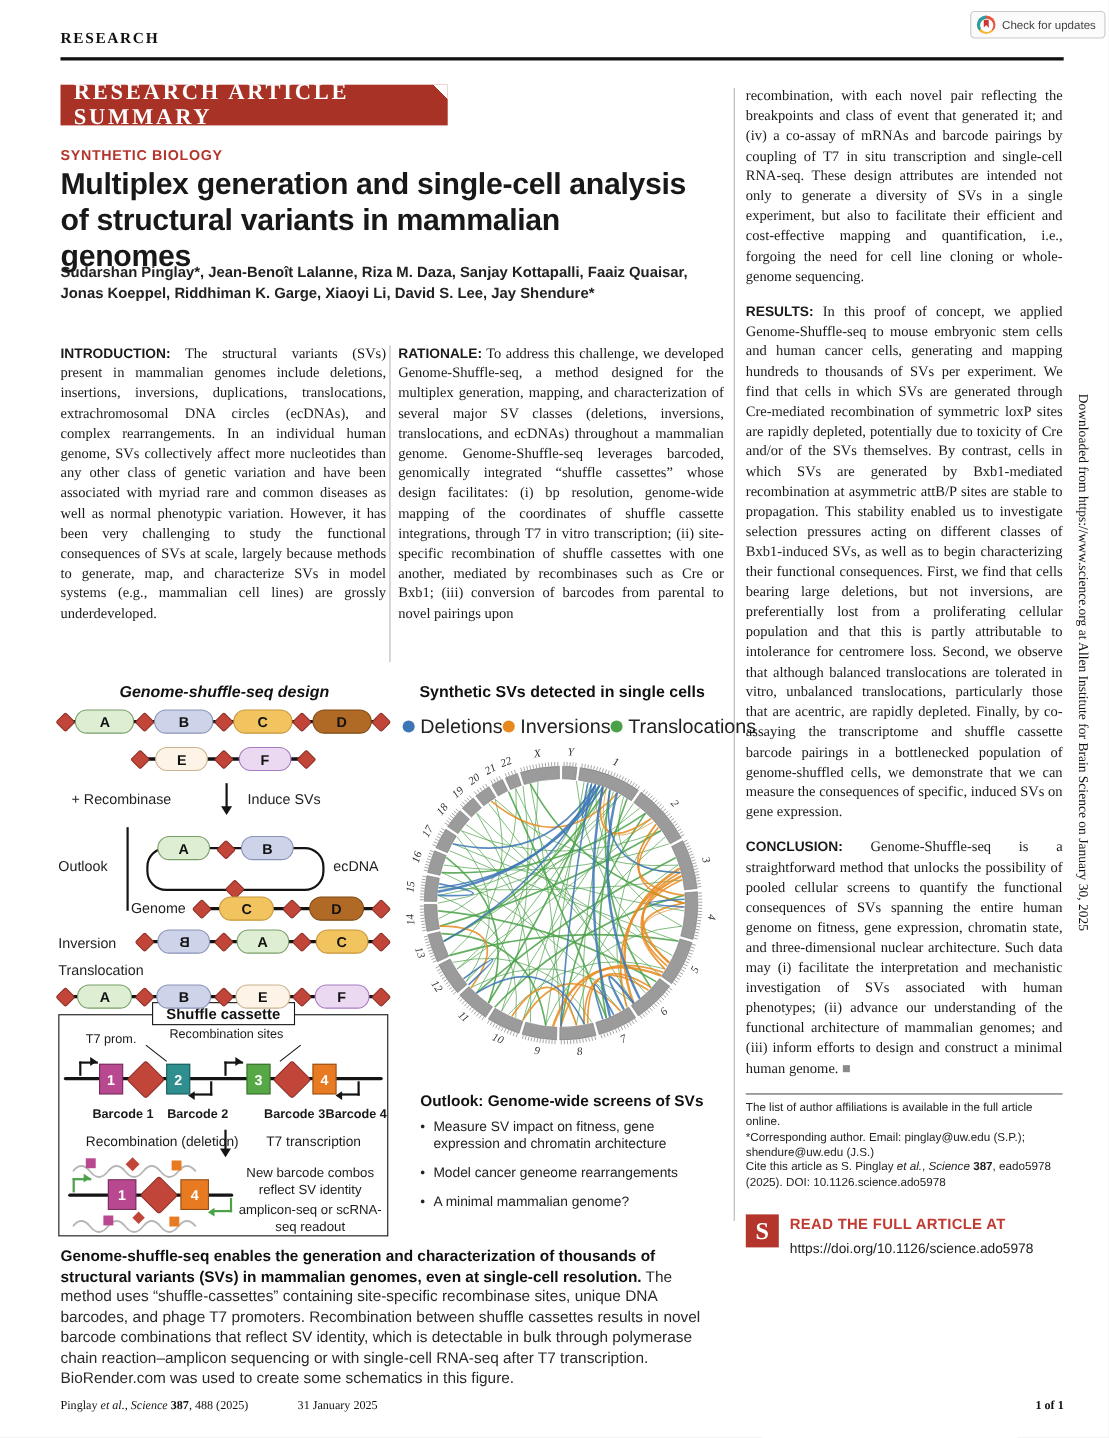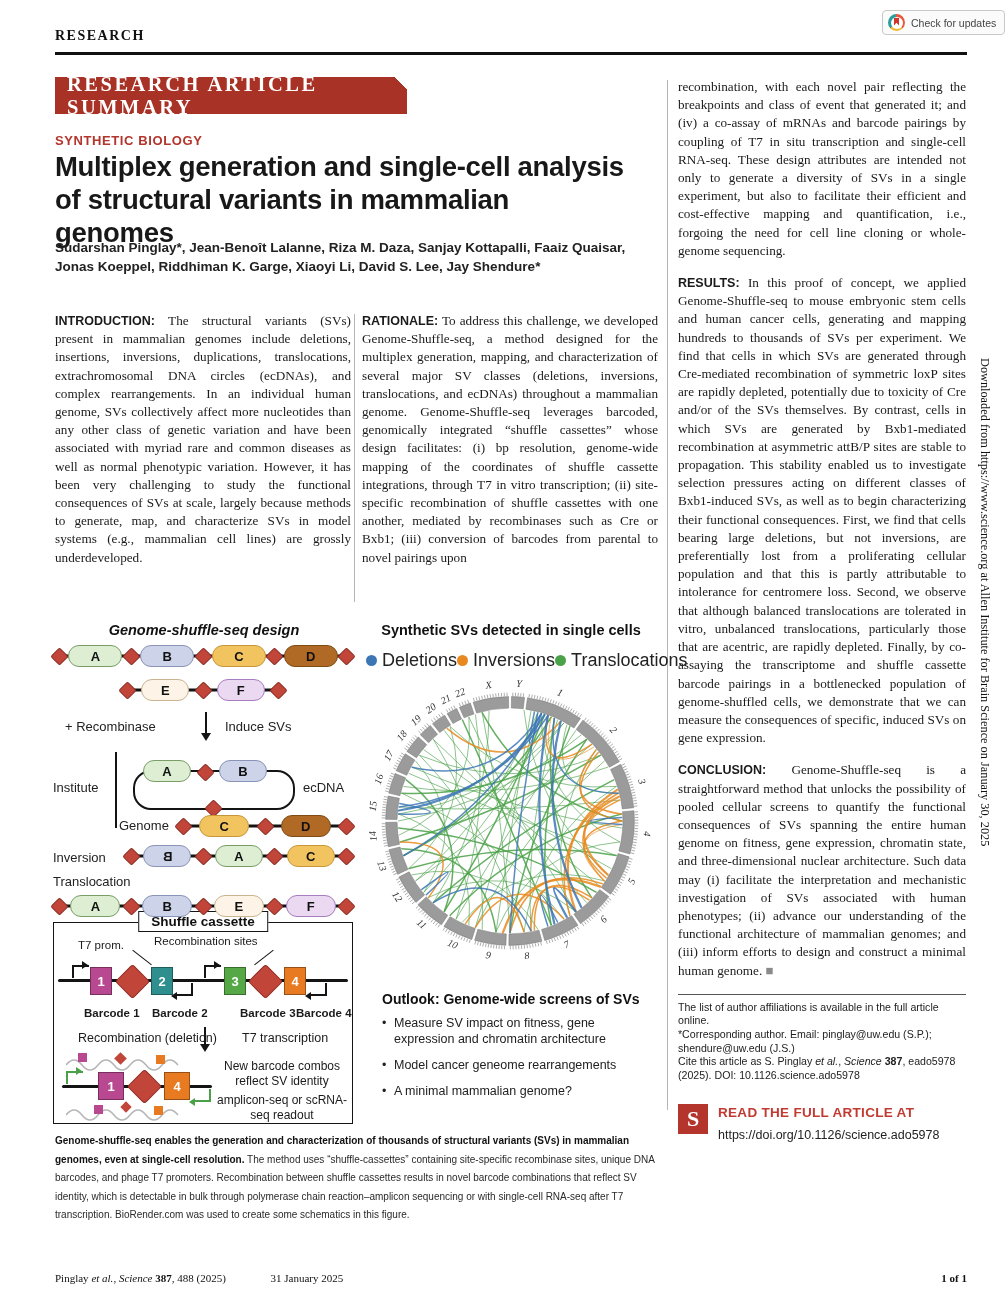--- a/index.html
+++ b/index.html
@@ -92,21 +92,21 @@
   .legend-item{display:flex;align-items:center;gap:5px;font-size:18px;color:#222;}
   .legend-dot{width:11px;height:11px;border-radius:50%;flex:none;}
   .outlook{margin:16px 0 0 22px;width:258px;}
   .outlook-h{font-weight:bold;font-size:14px;margin-bottom:8px;}
   .outlook ul{list-style:none;margin:0;padding:0;font-size:12.5px;line-height:16px;color:#222;}
   .outlook li{position:relative;padding-left:12px;margin-bottom:10px;}
   .outlook li::before{content:"•";position:absolute;left:0;top:0;}
 
   
   .caption{position:absolute;left:55px;top:1132px;width:604px;font-family:"Liberation Sans",sans-serif;
-       font-size:10px;line-height:18.5px;color:#2a2a2a;text-align:left;}
+       font-size:14px;line-height:18.5px;color:#2a2a2a;text-align:left;}
   .caption b{color:#111;}
 
   
   .footnote-rule{border:0;border-top:1px solid #555;margin:14px 0 6px 0;}
   .footnotes{font-family:"Liberation Sans",sans-serif;font-size:10.6px;line-height:13.6px;color:#222;text-align:left;}
   .readbox{display:flex;gap:10px;margin-top:22px;align-items:flex-start;}
   .slogo{width:30px;height:30px;background:#B3352B;color:#fff;display:flex;align-items:center;justify-content:center;
        font-family:"Liberation Serif",serif;font-weight:bold;font-size:22px;flex:none;}
   .read-label{font-family:"Liberation Sans",sans-serif;font-weight:bold;font-size:13.5px;color:#C13B33;letter-spacing:.3px;}
   .read-url{font-family:"Liberation Sans",sans-serif;font-size:12.5px;color:#222;margin-top:3px;}
@@ -212,21 +212,21 @@
       <span class="gene gF" style="width:48px">
           <span>F</span>
         </span>
       <span class="dia"></span>
     </div>
 
     <div class="flabel" style="position:absolute;left:12px;top:97px;">+ Recombinase</div>
     <div class="varrow" style="left:152px;top:90px;height:26px;"></div>
     <div class="flabel" style="position:absolute;left:172px;top:97px;text-align:right;">Induce SVs</div>
 
-    <div class="flabel" style="position:absolute;left:0;top:158px;">Institute</div>
+    <div class="flabel" style="position:absolute;left:0;top:158px;">Outlook</div>
     <div class="bracket" style="left:62px;top:130px;height:76px;"></div>
     <div class="ecdna-rect" style="left:80px;top:148px;width:158px;height:36px;">
       <span class="gene gA" style="position:absolute;left:8px;top:-12px;width:48px;">
           <span>A</span>
         </span>
       <span class="dia" style="position:absolute;left:64px;top:-6px;"></span>
       <span class="gene gB" style="position:absolute;left:84px;top:-12px;width:48px;">
           <span>B</span>
         </span>
       <span class="dia" style="position:absolute;left:72px;bottom:-7px;"></span>

